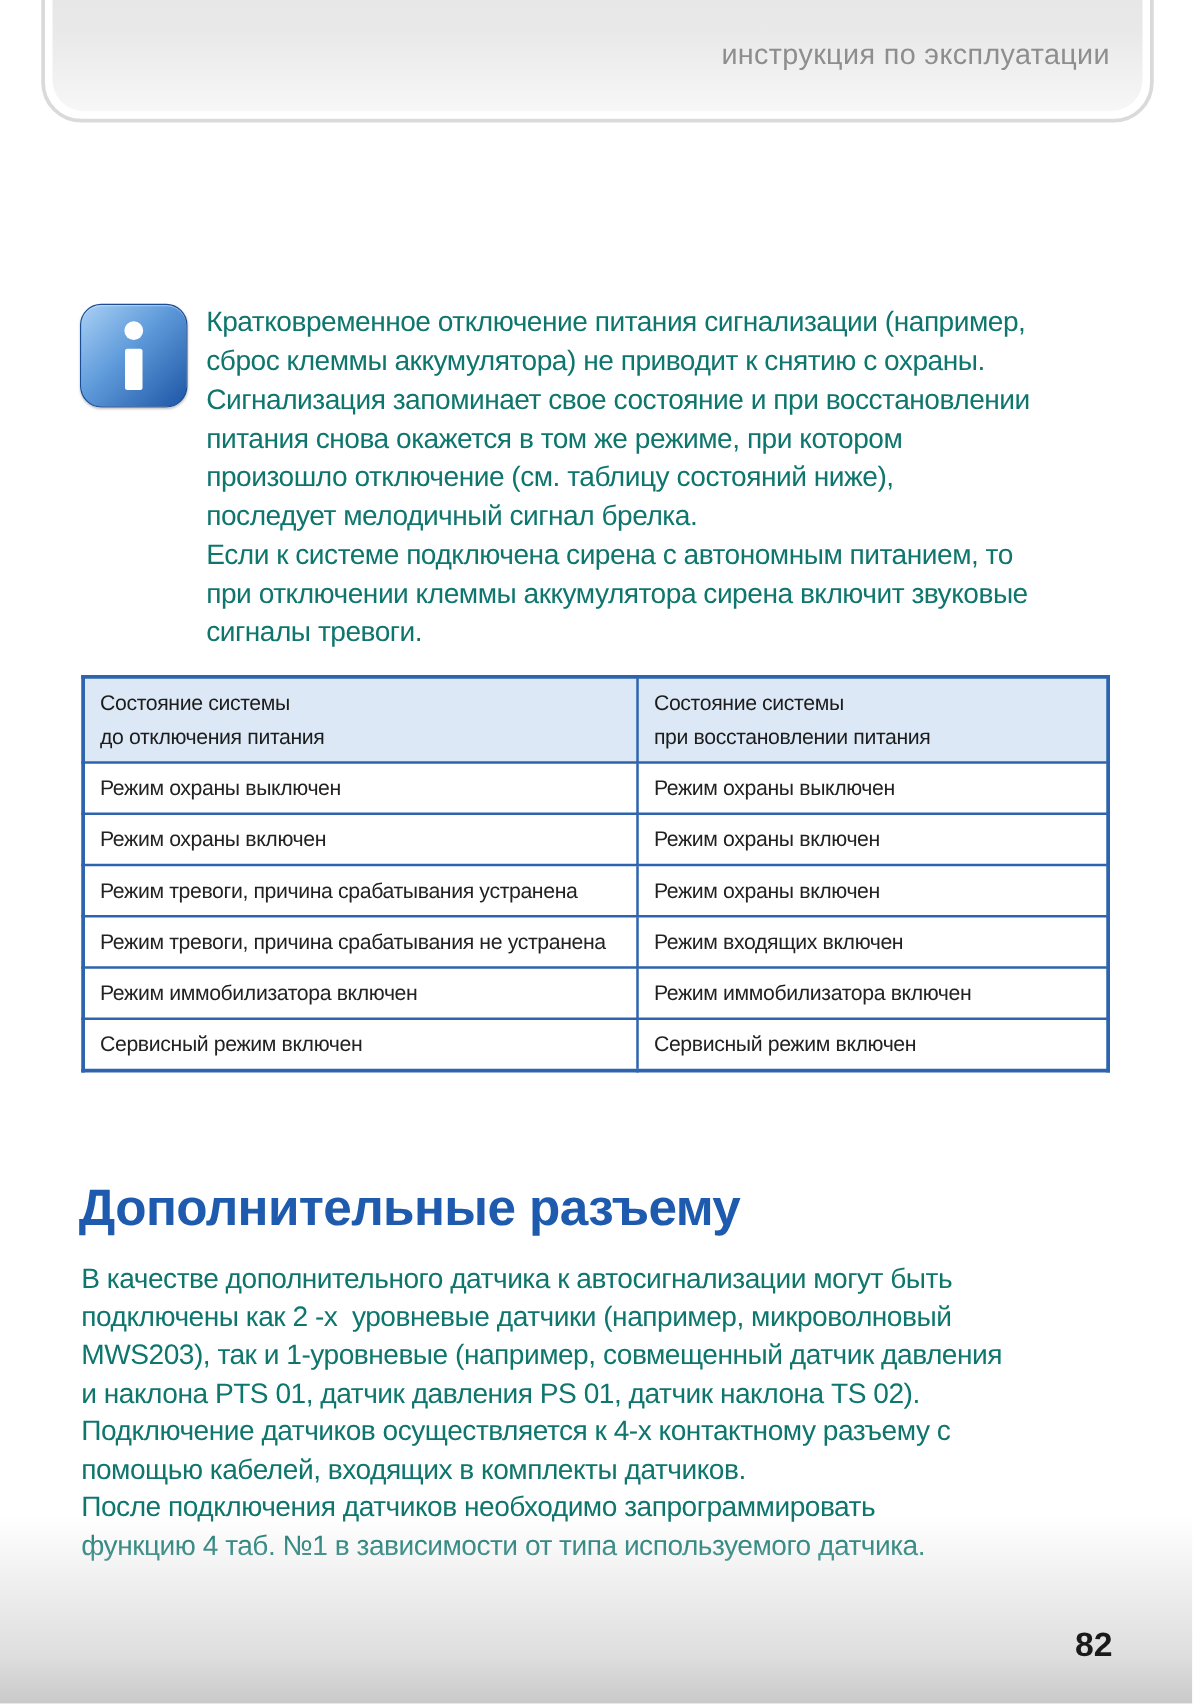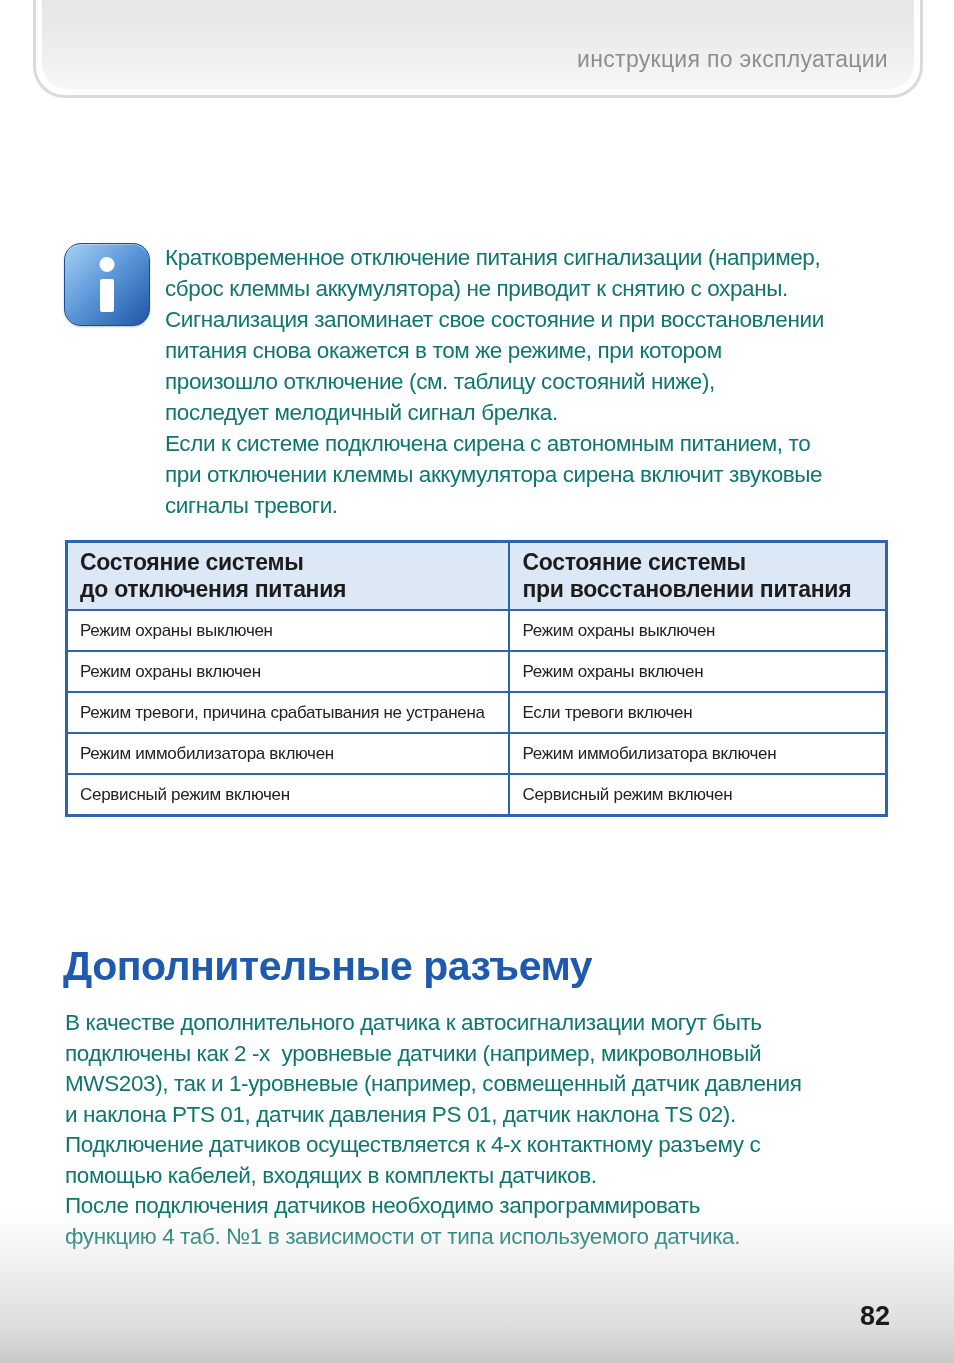--- a/index.html
+++ b/index.html
@@ -20,21 +20,21 @@
   .header-box{
     position:absolute;left:33px;top:-60px;width:872px;height:140px;
     border:3px solid #dadada;border-radius:32px;
     background:#ffffff;padding:6px;
   }
   .header-box-inner{
     width:100%;height:100%;border-radius:25px;
     background:linear-gradient(180deg,#e2e2e2 0%,#e9e9e9 55%,#f7f7f7 100%);
   }
   .header-tab-label{
-    position:absolute;right:66px;top:46px;
+    position:absolute;right:66px;top:30px;
     font-size:23px;color:#8e8e8e;letter-spacing:0.3px;text-align:right;
   }
   
   .h1{
     position:absolute;left:63px;top:122px;
     font-size:41px;font-weight:bold;line-height:49px;
     color:#1e5aad;letter-spacing:-0.5px;white-space:pre;
   }
   .h2{
     position:absolute;left:63px;top:943px;
@@ -66,21 +66,21 @@
   .para2{left:65px;top:1008px;line-height:30.5px;}
   
   .state-table{
     position:absolute;left:65px;top:540px;width:823px;
     border-collapse:collapse;
     border:3px solid #2e64ae;
   }
   .state-table th{
     background:#dde8f6;
     border:2px solid #2e64ae;
-    font-size:23px;font-weight:bold;line-height:27px;
+    font-size:17px;font-weight:normal;line-height:27px;
     text-align:left;padding:6px 12px;white-space:pre;
     color:#1c1c1c;letter-spacing:-0.3px;
   }
   .state-table td{
     border:2px solid #2e64ae;
     font-size:17px;line-height:20px;
     height:35px;padding:2px 12px;white-space:pre;
     color:#222222;letter-spacing:-0.3px;
   }
   .col-left{width:444px;}
@@ -133,22 +133,26 @@
     <tbody>
       <tr>
         <td>Режим охраны выключен</td>
         <td>Режим охраны выключен</td>
       </tr>
       <tr>
         <td>Режим охраны включен</td>
         <td>Режим охраны включен</td>
       </tr>
       <tr>
+        <td>Режим тревоги, причина срабатывания устранена</td>
+        <td>Режим охраны включен</td>
+      </tr>
+      <tr>
         <td>Режим тревоги, причина срабатывания не устранена</td>
-        <td>Если тревоги включен</td>
+        <td>Режим входящих включен</td>
       </tr>
       <tr>
         <td>Режим иммобилизатора включен</td>
         <td>Режим иммобилизатора включен</td>
       </tr>
       <tr>
         <td>Сервисный режим включен</td>
         <td>Сервисный режим включен</td>
       </tr>
     </tbody>

